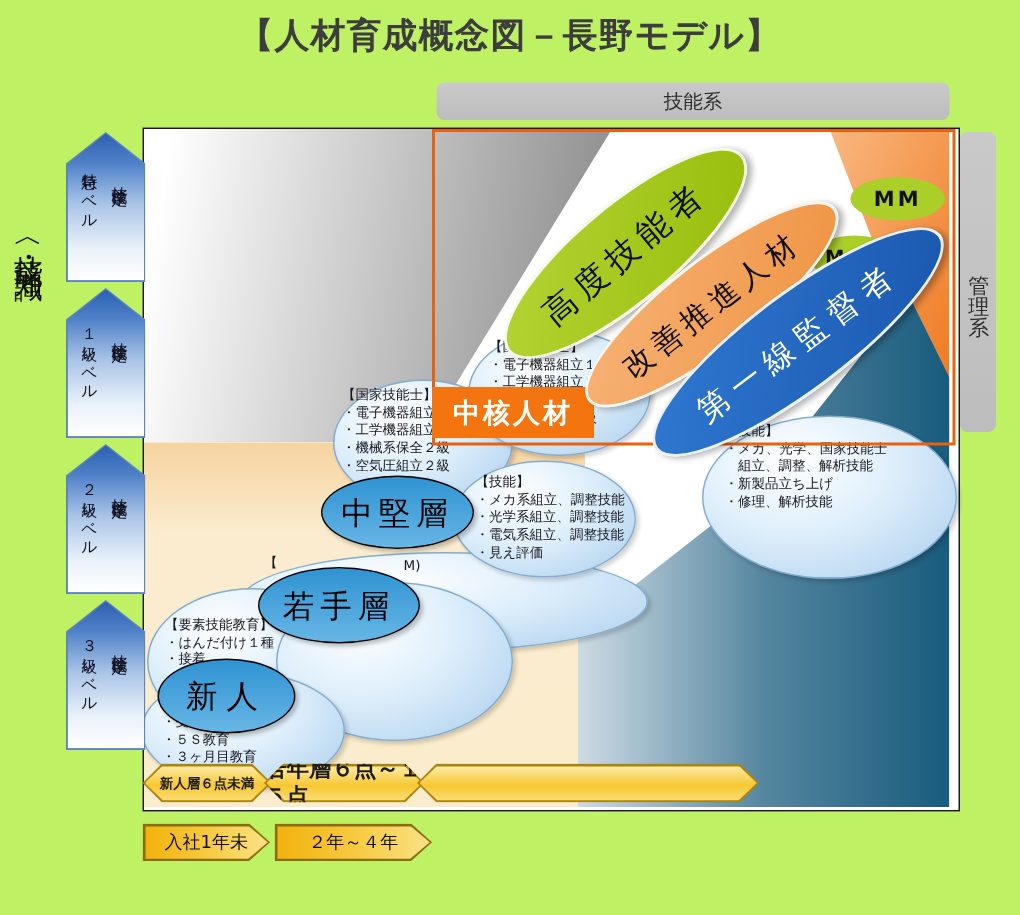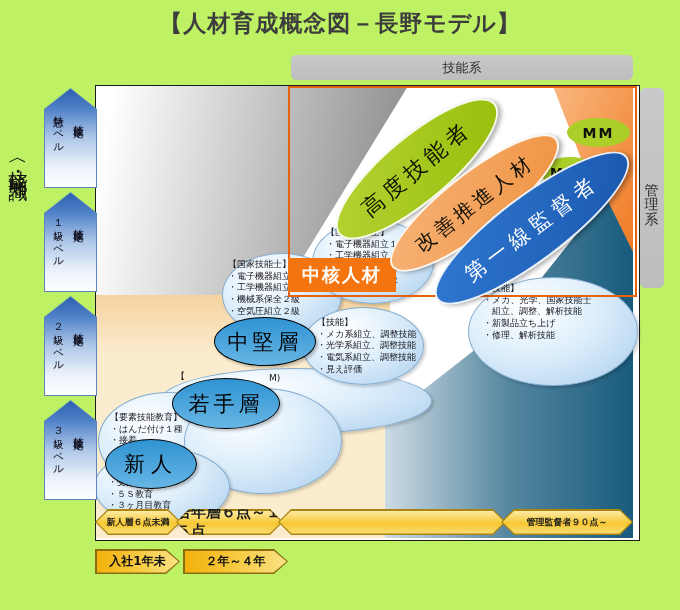--- a/index.html
+++ b/index.html
@@ -21,21 +21,21 @@
   .esolid{border-radius:50%;background:linear-gradient(180deg,#2f93d2,#67b6e5);border:1.6px solid #000;display:flex;align-items:center;justify-content:center;font-size:21px;color:#000;box-shadow:2px 2px 3px rgba(0,0,0,.25);}
   .erot{border-radius:50%;display:flex;align-items:center;justify-content:center;border:2px solid rgba(255,255,255,.9);box-shadow:2px 3px 4px rgba(0,0,0,.3);font-weight:500;}
   .info{font-size:9px;line-height:1.3;color:#15151c;white-space:nowrap;}
   .band{clip-path:polygon(0 50%,13px 0,calc(100% - 13px) 0,100% 50%,calc(100% - 13px) 100%,13px 100%);background:#ab8410;display:flex;align-items:center;justify-content:center;}
   .band-in{position:absolute;inset:1.5px;clip-path:polygon(0 50%,12px 0,calc(100% - 12px) 0,100% 50%,calc(100% - 12px) 100%,12px 100%);background:linear-gradient(180deg,#fdeaa5 0%,#f7c832 55%,#fadd75 100%);}
   .band-lb{position:relative;font-weight:600;color:#1c1c1c;}
   .arrR{clip-path:polygon(0 0,calc(100% - 14px) 0,100% 50%,calc(100% - 14px) 100%,0 100%);background:#8a6d10;display:flex;align-items:center;justify-content:center;}
   .arrR-in{position:absolute;inset:1.5px;clip-path:polygon(0 0,calc(100% - 13px) 0,100% 50%,calc(100% - 13px) 100%,0 100%);}
   .gold{background:linear-gradient(90deg,#f2b20c 0%,#f7cc46 55%,#fbe286 100%);}
   .blue{background:linear-gradient(90deg,#ffffff 0%,#cfe0f5 40%,#1e6bc8 100%);}
-  .arrR-lb{position:relative;font-size:12px;font-weight:700;color:#101010;}
+  .arrR-lb{position:relative;font-size:12px;font-weight:400;color:#101010;}
 </style>
 </head>
 <body>
 
 <div class="stage">
 
   <div class="abs title" style="top:8px;left:0">【人材育成概念図－長野モデル】</div>
 
   <div class="abs graybar" style="left:291px;top:55px;width:342px;height:25px">
     <span>技能系</span>
@@ -143,24 +143,20 @@
     <div class="band-in"></div>
     <span class="band-lb" style="font-size:9px">新人層６点未満</span>
   </div>
   <div class="abs band" style="left:176px;top:509px;width:107px;height:26px">
     <div class="band-in"></div>
     <span class="band-lb" style="font-size:15px">若年層６点～１５点</span>
   </div>
   <div class="abs band" style="left:278px;top:509px;width:228px;height:26px">
     <div class="band-in"></div>
   </div>
-  <div class="abs band" style="left:501px;top:509px;width:132px;height:26px">
-    <div class="band-in"></div>
-    <span class="band-lb" style="font-size:9px">管理監督者９０点～</span>
-  </div>
 
   <div class="abs arrR" style="left:95px;top:549px;width:85px;height:25px">
     <div class="arrR-in gold"></div>
     <span class="arrR-lb">入社1年未</span>
   </div>
   <div class="abs arrR" style="left:183px;top:549px;width:105px;height:25px">
     <div class="arrR-in gold"></div>
     <span class="arrR-lb">２年～４年</span>
   </div>
 

